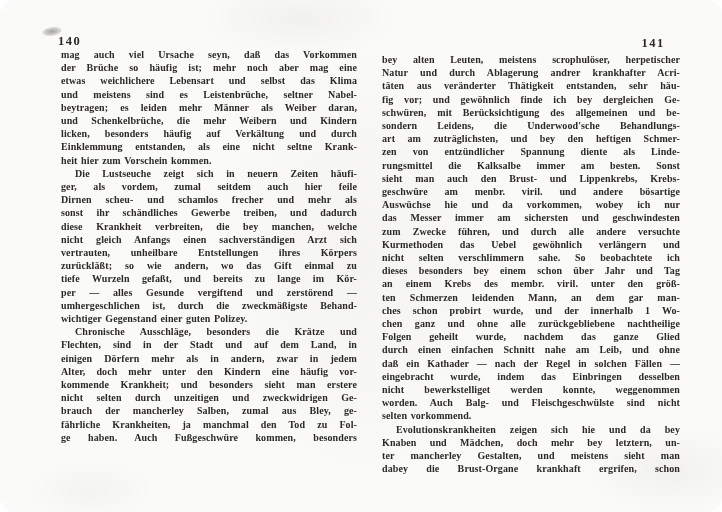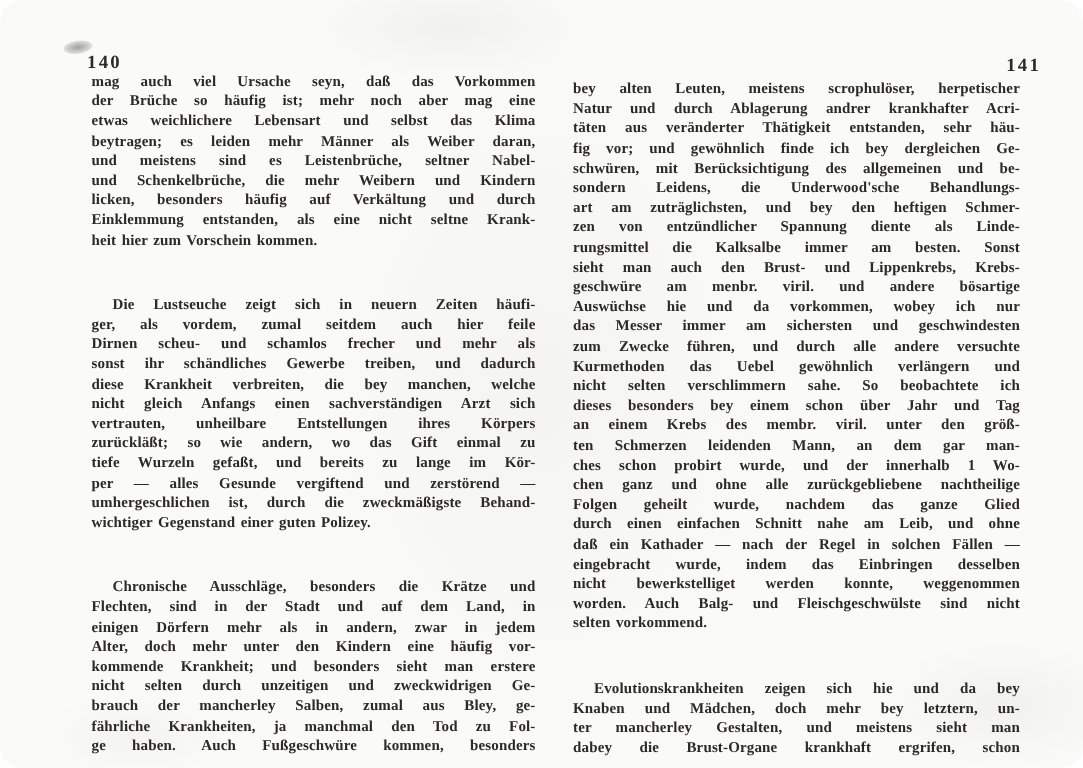--- a/index.html
+++ b/index.html
@@ -19,34 +19,34 @@
     border-radius: 15px;
   }
   .pagenum {
     position: absolute;
     font-size: 12.5px;
     font-weight: bold;
     letter-spacing: 1.5px;
     color: #2d2a26;
   }
   .pagenum-left  { left: 58px;  top: 34px; }
-  .pagenum-right { left: 660px; top: 36px; width: 34px; text-align: right; }
+  .pagenum-right { left: 636px; top: 36px; width: 34px; text-align: center; }
   .textblock {
     position: absolute;
     font-size: 10px;
     font-weight: bold;
     line-height: 13.2px;
     letter-spacing: 0.1px;
     word-spacing: 1px;
   }
   .textblock-left  { left: 61px;  top: 48px; width: 296px; }
   .textblock-right { left: 382px; top: 53px; width: 298px; }
   .line { text-align: justify; text-align-last: justify; white-space: normal; }
   .line.end { text-align-last: left; }
-  .line.indent { text-indent: 14px; margin-top: 30px; }
+  .line.indent { text-indent: 14px; }
   .smudge {
     position: absolute;
     left: 42px; top: 27px;
     width: 20px; height: 9px;
     background: radial-gradient(ellipse at center, rgba(90,88,84,0.55), rgba(120,118,112,0.25) 60%, transparent 75%);
     border-radius: 50%;
     transform: rotate(-8deg);
   }
 </style>
 </head>
@@ -57,22 +57,22 @@
   <div class="smudge"></div>
 
   <div class="pagenum pagenum-left">140</div>
 
   <div class="pagenum pagenum-right">141</div>
 
   <div class="textblock textblock-left">
       <div class="line">mag auch viel Ursache seyn, daß das Vorkommen</div>
       <div class="line">der Brüche so häufig ist; mehr noch aber mag eine</div>
       <div class="line">etwas weichlichere Lebensart und selbst das Klima</div>
+      <div class="line">und meistens sind es Leistenbrüche, seltner Nabel-</div>
       <div class="line">beytragen; es leiden mehr Männer als Weiber daran,</div>
-      <div class="line">und meistens sind es Leistenbrüche, seltner Nabel-</div>
       <div class="line">und Schenkelbrüche, die mehr Weibern und Kindern</div>
       <div class="line">licken, besonders häufig auf Verkältung und durch</div>
       <div class="line">Einklemmung entstanden, als eine nicht seltne Krank-</div>
       <div class="line end">heit hier zum Vorschein kommen.</div>
       <div class="line indent">Die Lustseuche zeigt sich in neuern Zeiten häufi-</div>
       <div class="line">ger, als vordem, zumal seitdem auch hier feile</div>
       <div class="line">Dirnen scheu- und schamlos frecher und mehr als</div>
       <div class="line">sonst ihr schändliches Gewerbe treiben, und dadurch</div>
       <div class="line">diese Krankheit verbreiten, die bey manchen, welche</div>
       <div class="line">nicht gleich Anfangs einen sachverständigen Arzt sich</div>

